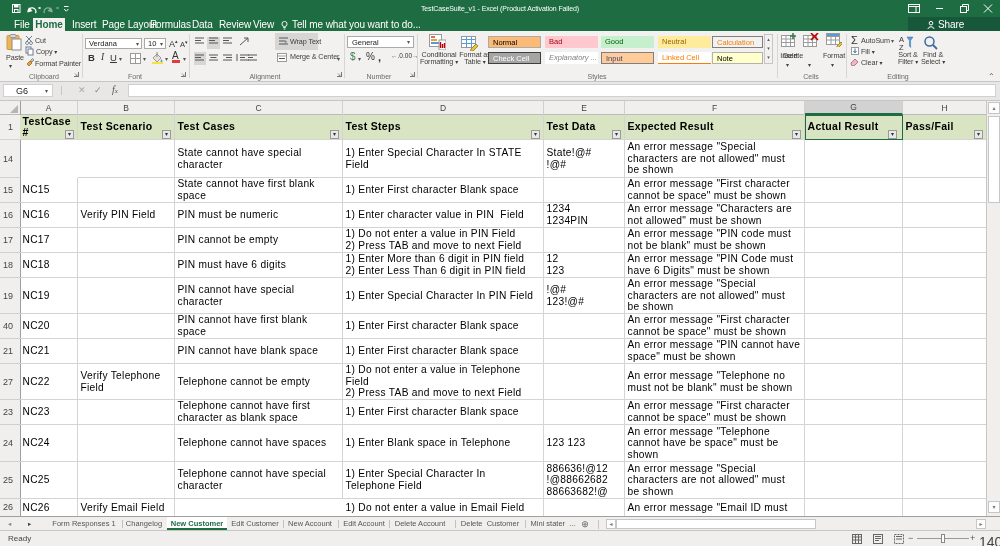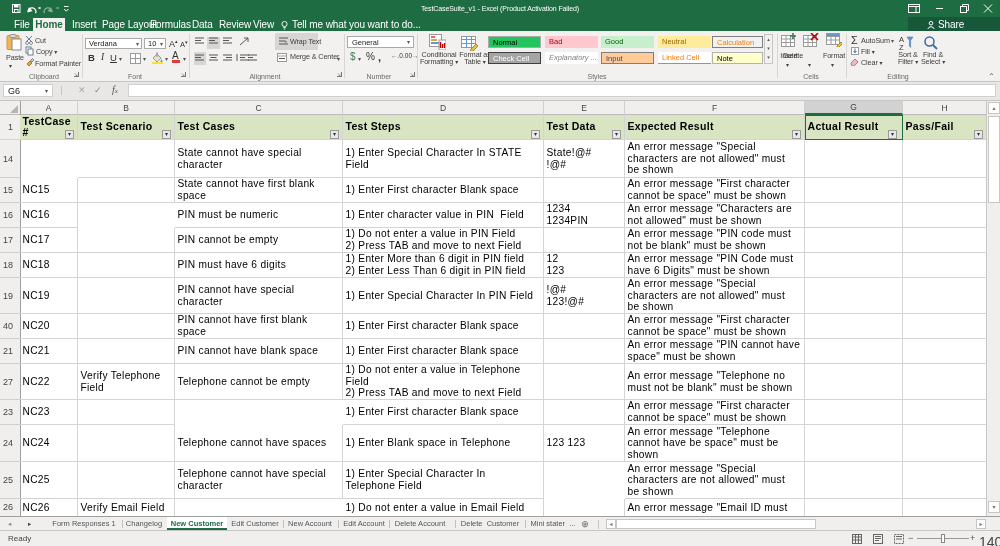--- a/index.html
+++ b/index.html
@@ -225,21 +225,21 @@
     <rect x="10" y="6" width="7" height="10" fill="#fff" stroke="#9a9a9a"></rect>
       <path d="M11.5 8 v6 M13.5 10 v4 M15.5 9 v5" stroke="#c00000" stroke-width="1.4"></path>
   </svg>
   <div class="abs rbtext" style="left:413px;top:21px;width:52px;text-align:center;line-height:6.5px">Conditional<br>Formatting <span style="font-size:6px">▾</span></div>
   <svg class="abs" style="left:461px;top:5px" width="18" height="15" viewBox="0 0 18 15">
     <rect x="0.5" y="0.5" width="14" height="11" fill="#fff" stroke="#9a9a9a"></rect>
     <path d="M0.5 3.5 h14 M0.5 7.5 h14 M5.5 0.5 v11 M10.5 0.5 v11" stroke="#5b9bd5"></path>
     <path d="M10 13 l5 -5 l2 2 l-5 5 l-2.5 0.5 z" fill="#e8c33d" stroke="#a8892a"></path>
   </svg>
   <div class="abs rbtext" style="left:449px;top:21px;width:52px;text-align:center;line-height:6.5px">Format as<br>Table <span style="font-size:6px">▾</span></div>
-  <div class="stylechip" style="left:488px;top:4.5px;background:#22c55e;border:1px solid #ababab;color:#000">Normal</div>
+  <div class="stylechip" style="left:488px;top:4.5px;background:#fdba74;border:1px solid #ababab;color:#000">Normal</div>
   <div class="stylechip" style="left:545px;top:4.5px;background:#ffc7ce;color:#9c0006">Bad</div>
   <div class="stylechip" style="left:601px;top:4.5px;background:#c6efce;color:#006100">Good</div>
   <div class="stylechip" style="left:658px;top:4.5px;background:#ffeb9c;color:#9c6500">Neutral</div>
   <div class="stylechip" style="left:712px;top:4.5px;width:51px;background:#f2f2f2;border:1px solid #7f7f7f;color:#fa7d00">Calculation</div>
   <div class="stylechip" style="left:488px;top:20.5px;background:#a5a5a5;border:1px solid #3f3f3f;color:#fff">Check Cell</div>
   <div class="stylechip" style="left:545px;top:20.5px;background:#fff;color:#7f7f7f;font-style:italic">Explanatory ...</div>
   <div class="stylechip" style="left:601px;top:20.5px;background:#ffcc99;border:1px solid #7f7f7f;color:#3f3f76">Input</div>
   <div class="stylechip" style="left:658px;top:20.5px;background:#fff;color:#fa7d00;border-bottom:1px solid #fa7d00">Linked Cell</div>
   <div class="stylechip" style="left:712px;top:20.5px;width:51px;background:#ffffcc;border:1px solid #b2b2b2;color:#000">Note</div>
   <div class="abs" style="left:764px;top:3px;width:9px;height:30px;border:1px solid #c8c6c4;background:#f2f1f0;font-size:5px;color:#555;text-align:center;line-height:9px">▴<br>▾<br>▾</div>
@@ -291,21 +291,21 @@
   <div class="abs rbtext" style="left:893px;top:21px;width:30px;text-align:center;line-height:6.5px">Sort &amp;<br>Filter <span style="font-size:6px">▾</span></div>
   <svg class="abs" style="left:923px;top:4px" width="15" height="15" viewBox="0 0 15 15">
       <circle cx="6.5" cy="6.5" r="4.5" fill="none" stroke="#3a6aa0" stroke-width="1.5"></circle>
       <path d="M10 10 l4 4" stroke="#3a6aa0" stroke-width="1.8"></path>
     </svg>
   <div class="abs rbtext" style="left:917px;top:21px;width:32px;text-align:center;line-height:6.5px">Find &amp;<br>Select <span style="font-size:6px">▾</span></div>
   <div class="abs glabel" style="left:868px;width:60px">Editing</div>
   <div class="abs" style="left:988px;top:41px;font-size:8px;color:#555">⌃</div>
 </div>
 <div class="abs" id="fbar">
-  <div class="abs" style="left:3px;top:2px;width:50px;height:13px;background:#fff;border:1px solid #d0d0d0;font-size:9px;color:#222;line-height:12px;padding-left:4px">G6<span class="abs" style="right:4px;font-size:6px;color:#555">▾</span></div>
+  <div class="abs" style="left:3px;top:2px;width:50px;height:13px;background:#fff;border:1px solid #d0d0d0;font-size:9px;color:#222;line-height:12px;padding-left:12px">G6<span class="abs" style="right:4px;font-size:6px;color:#555">▾</span></div>
   <div class="abs" style="left:61px;top:4px;width:1px;height:9px;background:#c8c6c4"></div>
   <div class="abs" style="left:78px;top:3px;font-size:9px;color:#aaa">✕</div>
   <div class="abs" style="left:94px;top:3px;font-size:9px;color:#888">✓</div>
   <div class="abs" style="left:112px;top:2px;font-size:10px;font-style:italic;font-family:'Liberation Serif',serif;color:#555">f<span style="font-size:7px">x</span></div>
   <div class="abs" style="left:128px;top:2px;width:868px;height:13px;background:#fff;border:1px solid #d0d0d0"></div>
 </div>
 <div class="abs" id="colhdrs">
   <div class="colhdr" style="left:0;width:21px;border-right:1px solid #9f9f9f">
       <svg class="abs" style="right:1px;bottom:1px" width="9" height="9">
         <path d="M8 0 L8 8 L0 8 Z" fill="#b8b6b4"></path>
@@ -349,20 +349,21 @@
     <div class="cell" style="left:175px;width:168px">State cannot have first blank<br>space</div>
     <div class="cell" style="left:343px;width:201px">1) Enter First character Blank space</div>
     <div class="cell" style="left:544px;width:81px"></div>
     <div class="cell" style="left:625px;width:180px">An error message "First character<br>cannot be space" must be shown</div>
     <div class="cell" style="left:805px;width:98px"></div>
     <div class="cell" style="left:903px;width:84px"></div>
   </div>
   <div class="row" style="top:88px;height:25px">
     <div class="rh">16</div>
     <div class="cell" style="left:20px;width:58px">NC16</div>
+    <div class="cell" style="left:78px;width:97px">Verify PIN Field</div>
     <div class="cell" style="left:175px;width:168px">PIN must be numeric</div>
     <div class="cell" style="left:343px;width:201px">1) Enter character value in PIN&nbsp; Field</div>
     <div class="cell" style="left:544px;width:81px">1234<br>1234PIN</div>
     <div class="cell" style="left:625px;width:180px">An error message "Characters are<br>not allowed" must be shown</div>
     <div class="cell" style="left:805px;width:98px"></div>
     <div class="cell" style="left:903px;width:84px"></div>
   </div>
   <div class="row" style="top:113px;height:25px">
     <div class="rh">17</div>
     <div class="cell" style="left:20px;width:58px">NC17</div>
@@ -426,20 +427,21 @@
     <div class="cell" style="left:343px;width:201px">1) Do not enter a value in Telephone<br>Field<br>2) Press TAB and move to next Field</div>
     <div class="cell" style="left:544px;width:81px"></div>
     <div class="cell" style="left:625px;width:180px">An error message "Telephone no<br>must not be blank" must be shown</div>
     <div class="cell" style="left:805px;width:98px"></div>
     <div class="cell" style="left:903px;width:84px"></div>
   </div>
   <div class="row" style="top:285px;height:25px">
     <div class="rh">23</div>
     <div class="cell" style="left:20px;width:58px">NC23</div>
     <div class="cell" style="left:78px;width:97px"></div>
+    <div class="cell" style="left:175px;width:168px">Telephone cannot have first<br>character as blank space</div>
     <div class="cell" style="left:343px;width:201px">1) Enter First character Blank space</div>
     <div class="cell" style="left:544px;width:81px"></div>
     <div class="cell" style="left:625px;width:180px">An error message "First character<br>cannot be space" must be shown</div>
     <div class="cell" style="left:805px;width:98px"></div>
     <div class="cell" style="left:903px;width:84px"></div>
   </div>
   <div class="row" style="top:310px;height:37px">
     <div class="rh">24</div>
     <div class="cell" style="left:20px;width:58px">NC24</div>
     <div class="cell" style="left:78px;width:97px"></div>
@@ -449,20 +451,21 @@
     <div class="cell" style="left:625px;width:180px">An error message "Telephone<br>cannot have be space" must be<br>shown</div>
     <div class="cell" style="left:805px;width:98px"></div>
     <div class="cell" style="left:903px;width:84px"></div>
   </div>
   <div class="row" style="top:347px;height:37px">
     <div class="rh">25</div>
     <div class="cell" style="left:20px;width:58px">NC25</div>
     <div class="cell" style="left:78px;width:97px"></div>
     <div class="cell" style="left:175px;width:168px">Telephone cannot have special<br>character</div>
     <div class="cell" style="left:343px;width:201px">1) Enter Special Character In<br>Telephone Field</div>
+    <div class="cell" style="left:544px;width:81px">886636!@12<br>!@88662682<br>88663682!@</div>
     <div class="cell" style="left:625px;width:180px">An error message "Special<br>characters are not allowed" must<br>be shown</div>
     <div class="cell" style="left:805px;width:98px"></div>
     <div class="cell" style="left:903px;width:84px"></div>
   </div>
   <div class="row" style="top:384px;height:18px">
     <div class="rh" style="align-items:flex-start;padding-top:3px">26</div>
     <div class="cell c26" style="left:20px;width:58px">NC26</div>
     <div class="cell c26" style="left:78px;width:97px">Verify Email Field</div>
     <div class="cell c26" style="left:343px;width:201px">1) Do not enter a value in Email Field</div>
     <div class="cell c26" style="left:544px;width:81px"></div>

